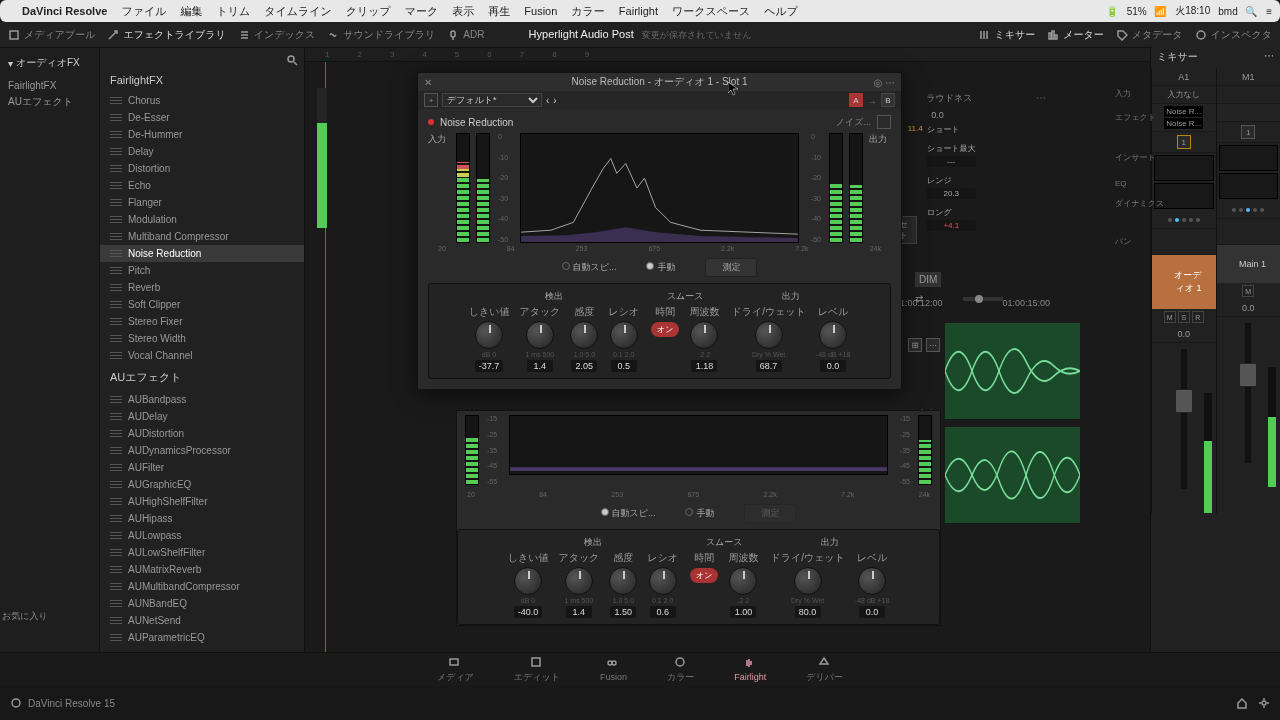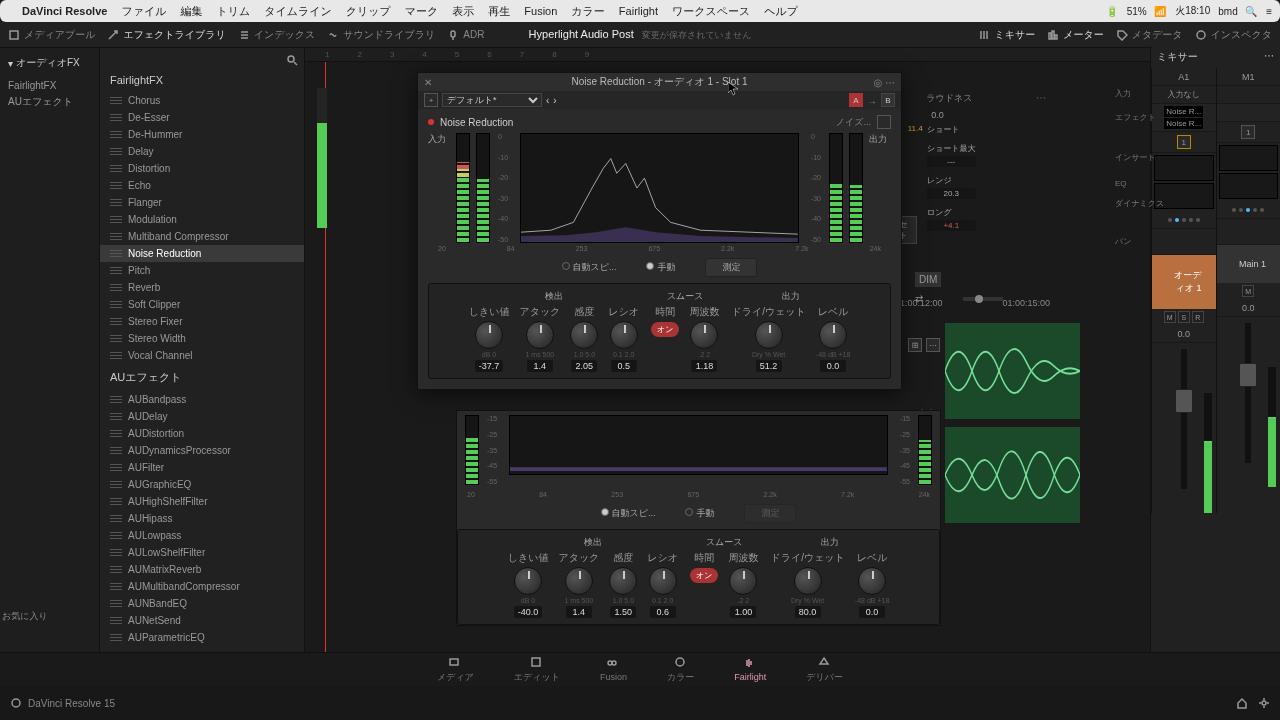--- a/index.html
+++ b/index.html
@@ -612,21 +612,21 @@
             </div>
         </div>
         </div>
       <div class="knob-group">
           <div class="kg-title">出力</div>
         <div class="knobs-row" id="outknobs1">
             <div class="knob">
               <span class="knob-lbl">ドライ/ウェット</span>
               <div class="dial"></div>
               <span class="knob-sub">Dry % Wet</span>
-              <span class="knob-val">51.2</span>
+              <span class="knob-val">68.7</span>
             </div>
             <div class="knob">
               <span class="knob-lbl">レベル</span>
               <div class="dial"></div>
               <span class="knob-sub">-48 dB +18</span>
               <span class="knob-val">0.0</span>
             </div>
           </div>
         </div>
     </div>

